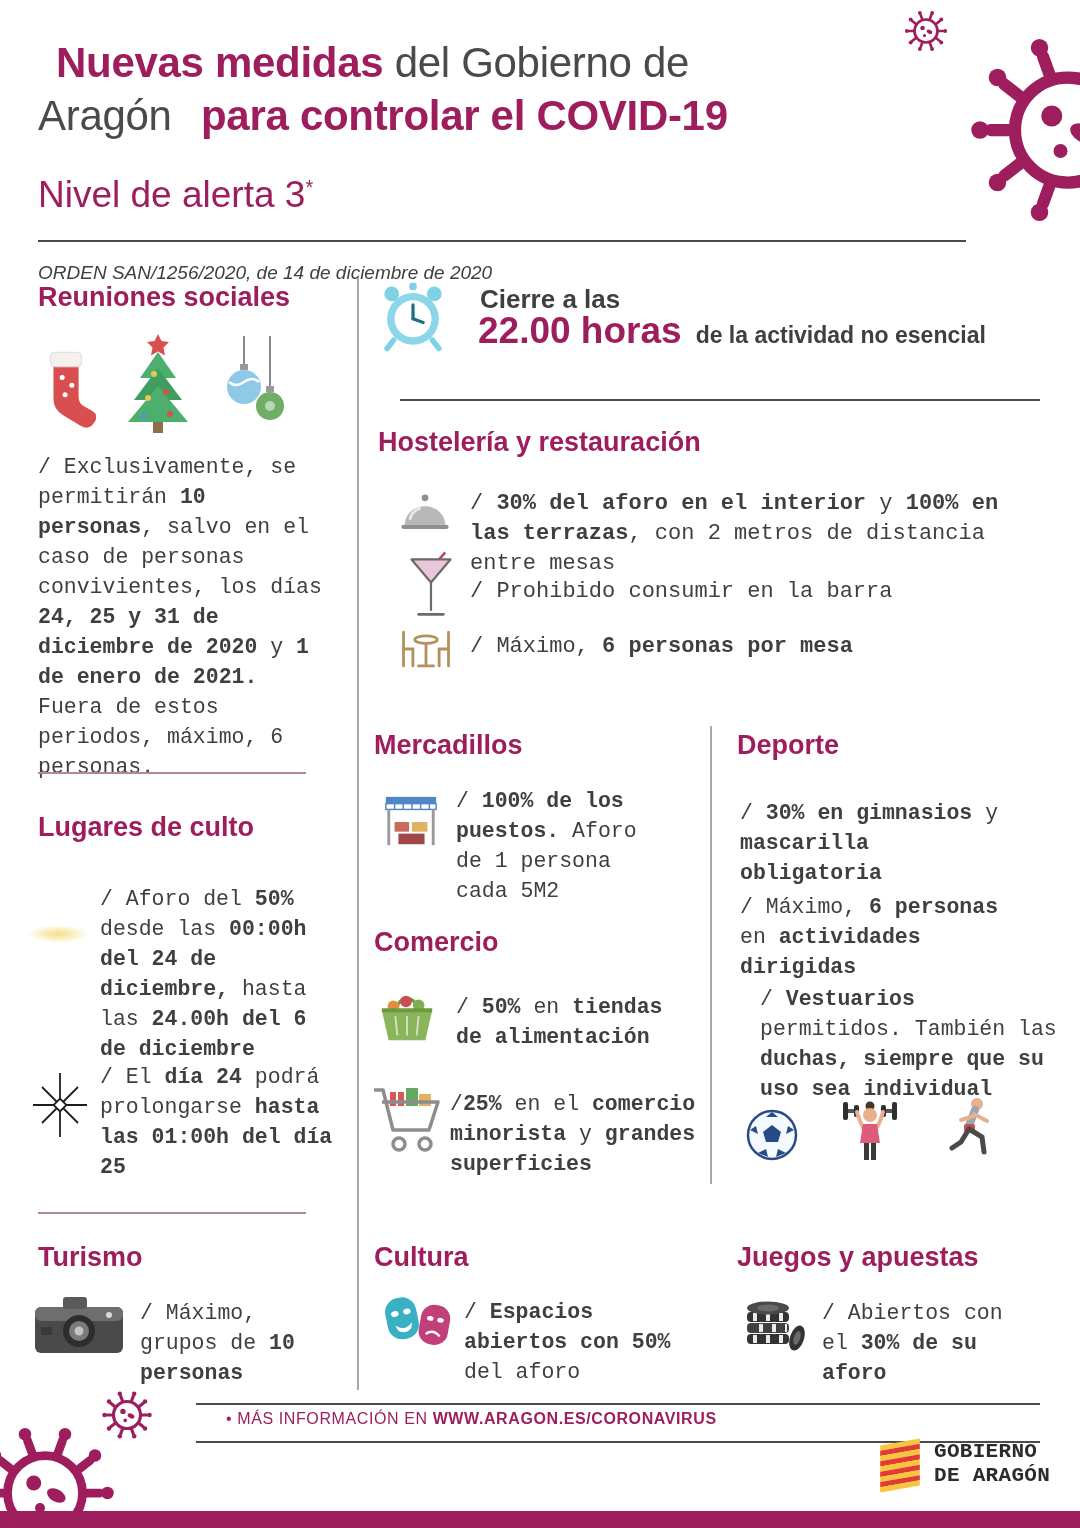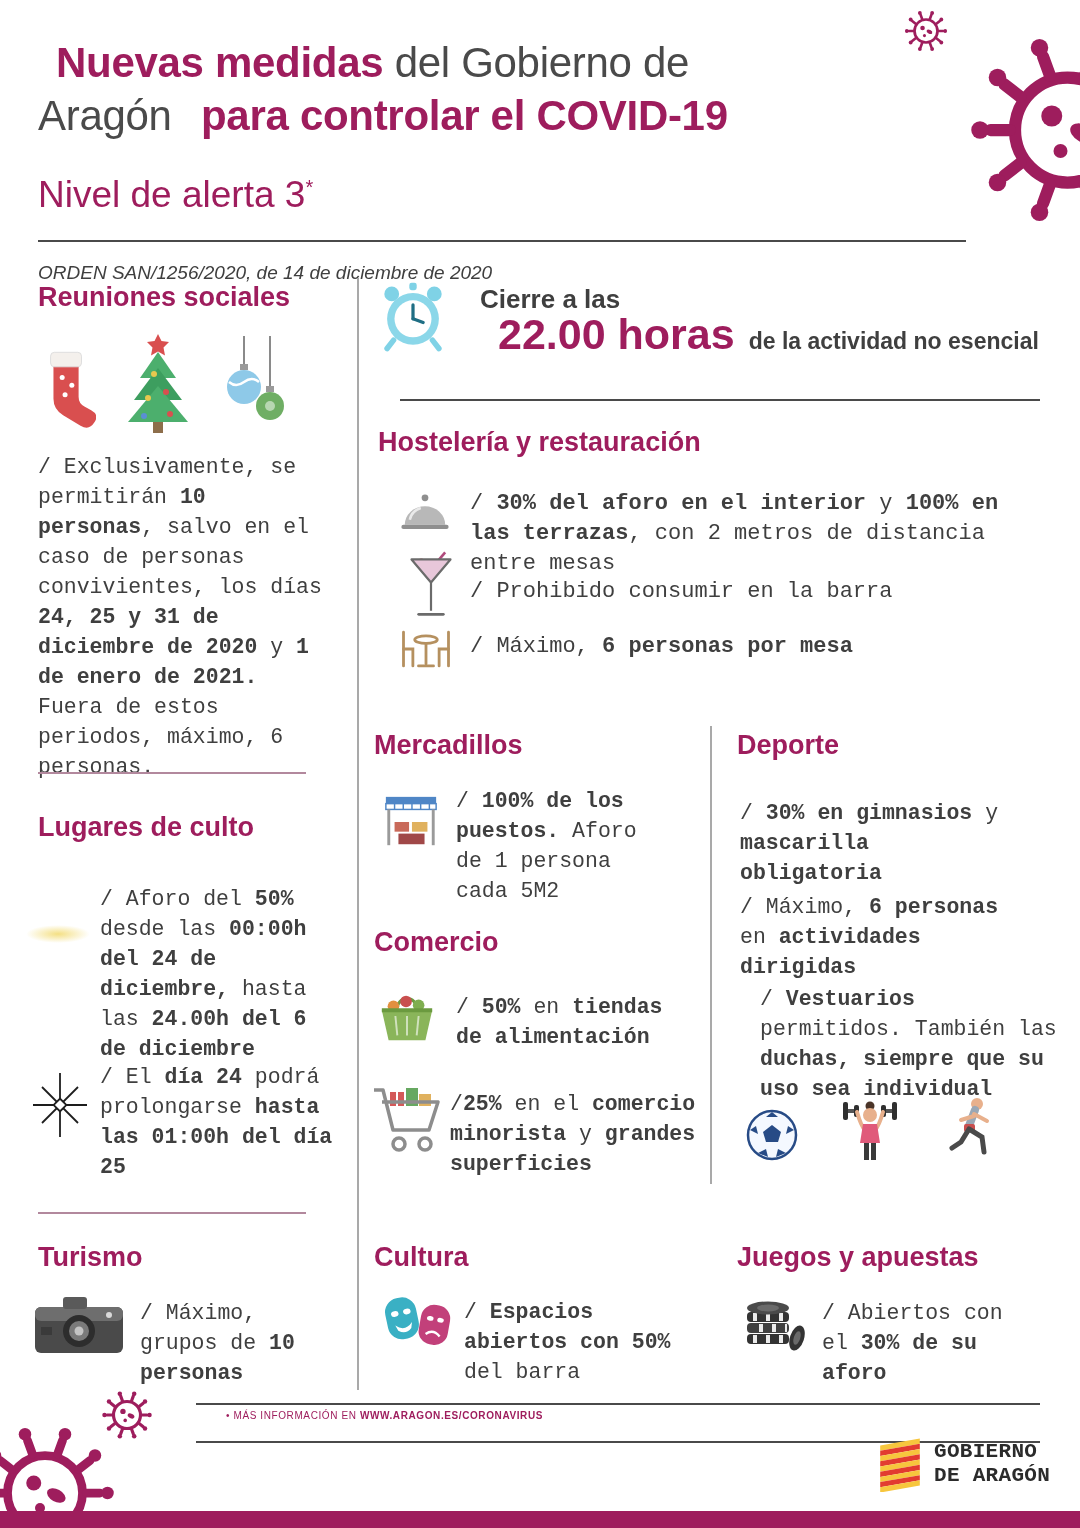--- a/index.html
+++ b/index.html
@@ -57,21 +57,21 @@
   .p-comercio2{ left:450px; top:1089px; width:248px; }
   .p-cultura{ left:464px; top:1297px; width:228px; }
   .p-deporte1{ left:740px; top:798px; width:282px; }
   .p-deporte2{ left:740px; top:892px; width:282px; }
   .p-deporte3{ left:740px; top:984px; width:302px;margin-left:20px; }
   .p-juegos{ left:822px; top:1298px; width:218px; }
 
   
   .cierre-intro{ left:480px; top:284px; font-size:26px; font-weight:700; }
   .cierre-line{ left:478px; top:310px; display:flex; align-items:baseline; gap:14px; white-space:nowrap; }
-  .cierre-time{ font-size:43px; font-weight:700; color:var(--accent);margin-left:20px; }
+  .cierre-time{ font-size:37px; font-weight:700; color:var(--accent); }
   .cierre-detail{ font-size:23px; font-weight:700; }
 
   
   .icon{ position:absolute; }
   .icon svg{ display:block; width:100%; height:100%; }
   .xmas-row{ left:38px; top:330px; display:flex; align-items:flex-end; gap:26px; height:110px; }
   .xmas-row .xi{ display:block; }
   .i-alarm{ left:376px; top:280px; width:74px; height:74px; }
   .i-cloche{ left:398px; top:492px; width:54px; height:42px; }
   .i-cocktail{ left:408px; top:548px; width:46px; height:76px; }
@@ -88,21 +88,21 @@
   .i-chips{ left:742px; top:1290px; width:64px; height:66px; }
 
   
   .virus svg{ display:block; width:100%; height:100%; }
   .v-top-small{ left:903px; top:8px; width:46px; height:46px; }
   .v-top-big{ left:955px; top:25px; width:225px; height:210px; }
   .v-bot-big{ left:-30px; top:1418px; width:150px; height:150px; }
   .v-bot-small{ left:100px; top:1388px; width:54px; height:54px; }
 
   
-  .f-info{ left:226px; top:1410px; font-size:10px; letter-spacing:0.6px; color:var(--accent); }
+  .f-info{ left:226px; top:1410px; font-size:16px; letter-spacing:0.6px; color:var(--accent); }
   .logo{ left:876px; top:1438px; display:flex; align-items:center; gap:10px;font-family:Liberation Mono, monospace; }
   .logo-flag{ width:48px; height:52px; }
   .logo-text{ font-size:21px; font-weight:700; color:#2b2b2b; line-height:24px; letter-spacing:0.3px; }
   .bottom-bar{ left:0; top:1511px; width:1080px; height:17px; background:var(--accent); z-index:5; }
 </style>
 </head>
 <body>
 
 <svg width="0" height="0" style="position:absolute">
   <defs>
@@ -358,21 +358,21 @@
         <path d="M13 34 q9 9 18 0 l-2 6 q-7 6 -14 0 z" fill="#ffffff"></path>
       </g>
       <g transform="rotate(10 55 34)">
         <rect x="40" y="14" width="31" height="42" rx="14" fill="#c2407a"></rect>
         <ellipse cx="50" cy="29" rx="3.5" ry="2.5" fill="#ffffff"></ellipse>
         <ellipse cx="61" cy="29" rx="3.5" ry="2.5" fill="#ffffff"></ellipse>
         <path d="M48 46 q7 -7 15 0" fill="none" stroke="#ffffff" stroke-width="2.5"></path>
       </g>
     </svg>
   </div>
-  <div class="abs pt p-cultura"><span>/ </span><span class="b">Espacios abiertos con 50%</span><span> del barra</span></div>
+  <div class="abs pt p-cultura"><span>/ </span><span class="b">Espacios abiertos con 50%</span><span> del aforo</span></div>
 
   <div class="abs sh h-deporte">Deporte</div>
   <div class="abs pt p-deporte1"><span>/ </span><span class="b">30% en gimnasios</span><span> y </span><span class="b">mascarilla obligatoria</span></div>
   <div class="abs pt p-deporte2"><span>/ Máximo, </span><span class="b">6 personas</span><span> en </span><span class="b">actividades dirigidas</span></div>
   <div class="abs pt p-deporte3"><span>/ </span><span class="b">Vestuarios</span><span> permitidos. También las </span><span class="b">duchas, siempre que su uso sea individual</span></div>
   <div class="abs sports-row">
     <span>
       <svg width="54" height="54" viewBox="0 0 54 54">
         <circle cx="27" cy="27" r="24" fill="#f4f8ff" stroke="#274b86" stroke-width="2.5"></circle>
         <polygon points="27,17 36,24 33,34 21,34 18,24" fill="#274b86"></polygon>

